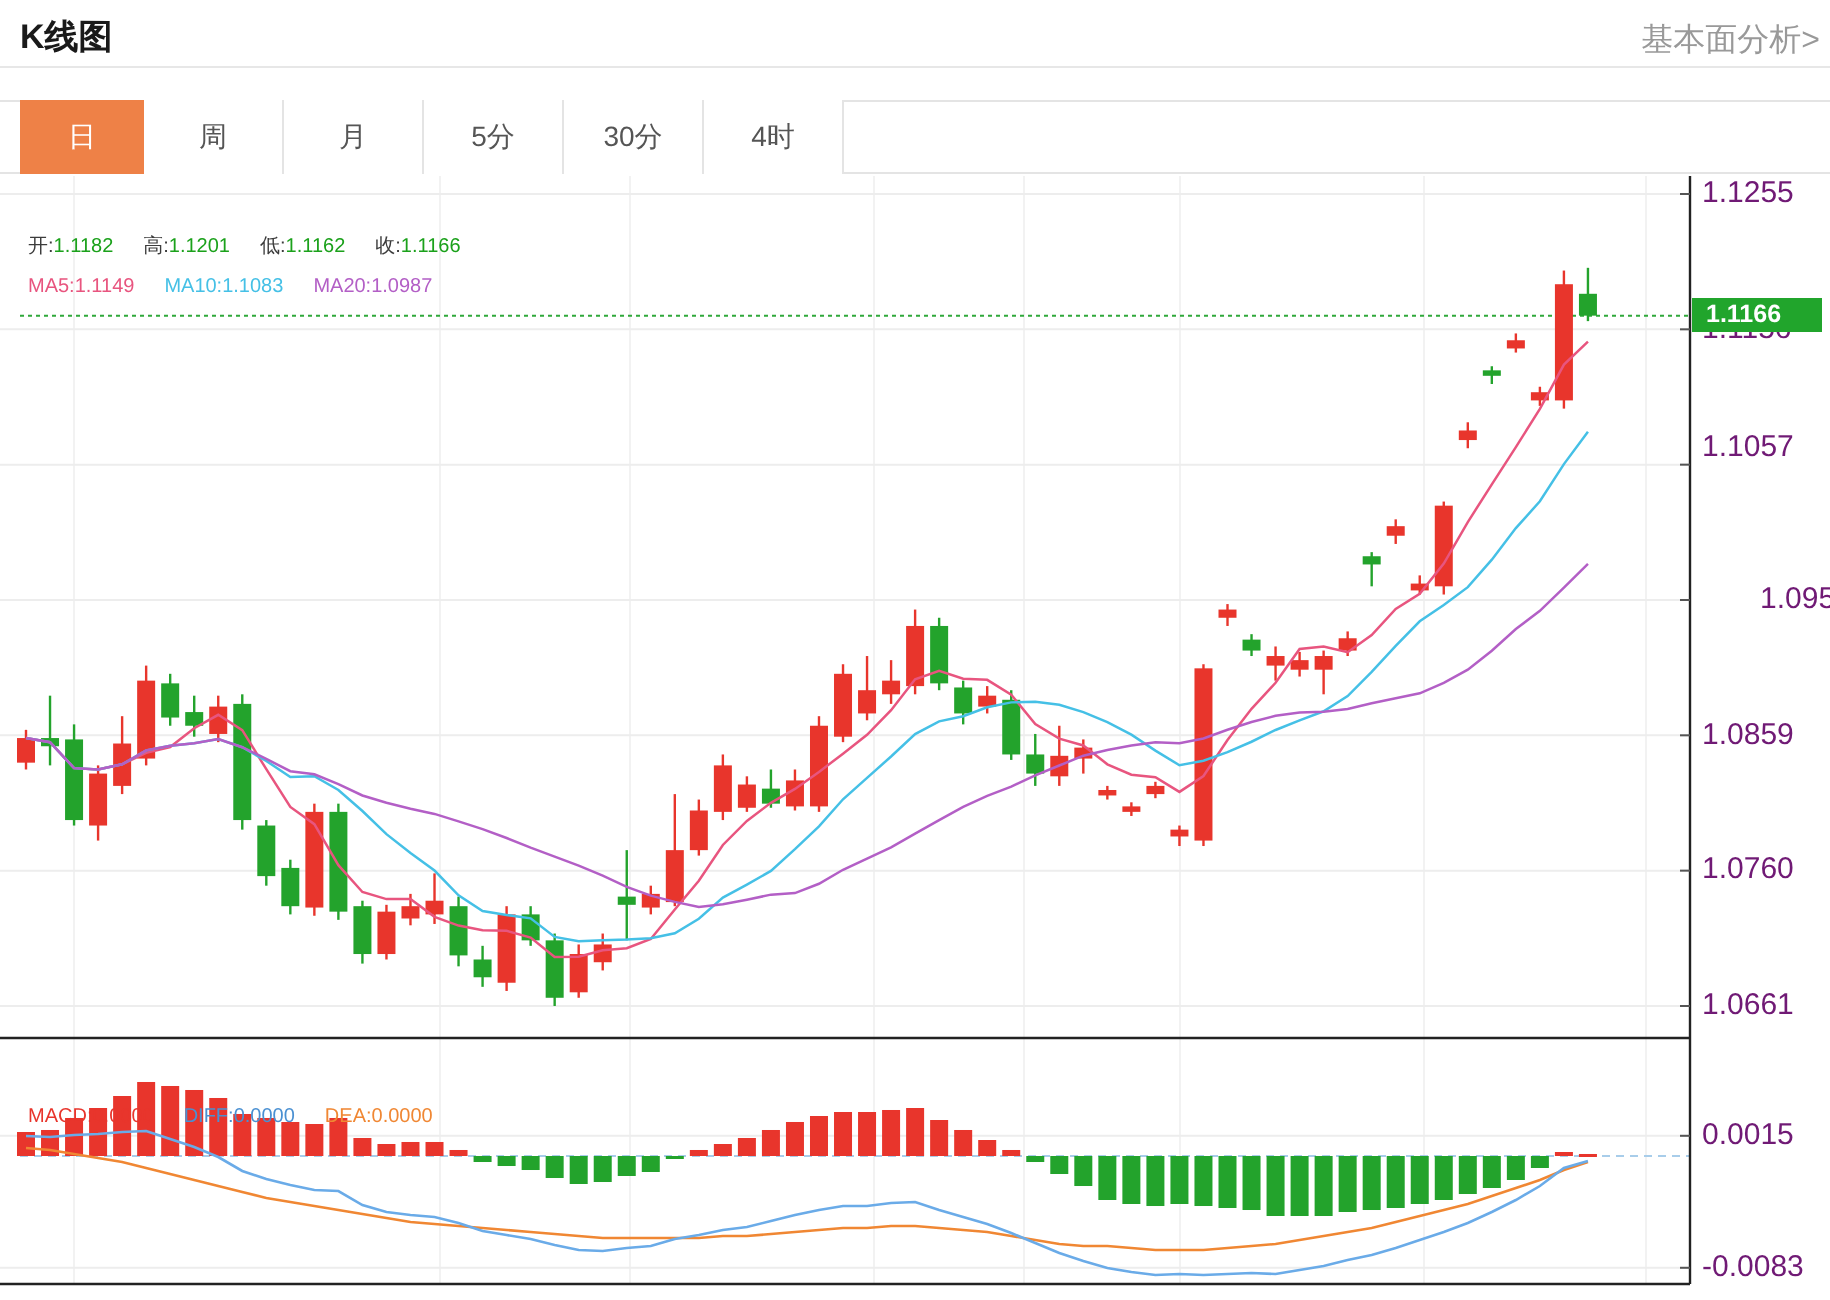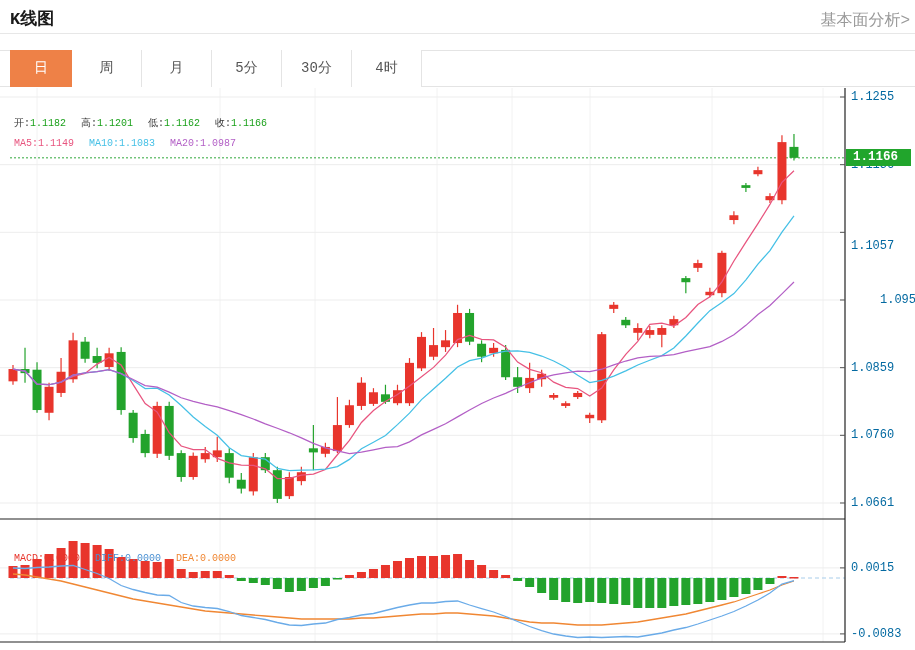--- a/index.html
+++ b/index.html
@@ -1,36 +1,36 @@
 <!DOCTYPE html>
 <html><head>
 <meta charset="utf-8">
 <style>
   html,body{margin:0;padding:0;background:#fff;}
   #stage{position:relative;width:915px;height:650px;background:#fff;overflow:hidden;
-         font-family:Liberation Mono, monospace;}
+         font-family:Liberation Sans, sans-serif;}
   .title{position:absolute;left:10px;top:7px;font-size:17px;font-weight:bold;color:#1a1a1a;}
   .hlink{position:absolute;right:5px;top:10px;font-size:16px;color:#999;text-decoration:none;cursor:pointer;}
   .hr-top{position:absolute;left:0;top:33px;width:915px;height:0;border-bottom:1px solid #e7e7e7;}
   #tabbar{position:absolute;left:10px;top:50px;height:37px;display:flex;}
   .tabbar-borders{position:absolute;left:0;top:50px;width:915px;height:37px;
                   border-top:1px solid #e4e4e4;border-bottom:1px solid #e4e4e4;box-sizing:border-box;}
   .tab{height:37px;line-height:37px;text-align:center;font-size:14px;color:#555;
        border-right:1px solid #e4e4e4;cursor:pointer;background:#fff;box-sizing:border-box;}
   .tab:first-child{border-left:1px solid #e4e4e4;}
   .tab.active{background:#ee8147;color:#fff;border-color:#ee8147;}
   #chart{position:absolute;left:0;top:0;}
   .legend{position:absolute;font-size:10px;white-space:nowrap;margin-top:20px;}
   #ohlc-legend{left:14px;top:96px;}
   #ma-legend{left:14px;top:118px;}
   #macd-legend{left:14px;top:533px;}
   .lg-item{margin-right:15px;}
   .lg-label{color:#3c3c3c;}
   #axis-labels{position:absolute;left:851px;top:0;width:64px;height:650px;z-index:1;}
-  .tick-label{position:absolute;left:0;font-size:12px;color:#0369a1;height:16px;line-height:16px;}
+  .tick-label{position:absolute;left:0;font-size:15px;color:#701a75;height:16px;line-height:16px;}
   .cur-box{position:absolute;left:846px;width:65px;height:17px;line-height:17px;z-index:5;
            color:#fff;font-size:12.5px;font-weight:600;padding-left:7px;box-sizing:border-box;}
 </style>
 </head>
 <body>
 
 <div id="stage">
   <div class="title">K线图</div>
   <a class="hlink">基本面分析&gt;</a>
   <div class="hr-top"></div>
@@ -288,21 +288,21 @@
         <line x1="840" y1="633.8922558922559" x2="845" y2="633.8922558922559" stroke="#555"></line>
       </g>
     </svg>
 
   <div id="ohlc-legend" class="legend"><span class="lg-item"><span class="lg-label">开:</span><span style="color: rgb(27, 161, 27);">1.1182</span></span><span class="lg-item"><span class="lg-label">高:</span><span style="color: rgb(27, 161, 27);">1.1201</span></span><span class="lg-item"><span class="lg-label">低:</span><span style="color: rgb(27, 161, 27);">1.1162</span></span><span class="lg-item"><span class="lg-label">收:</span><span style="color: rgb(27, 161, 27);">1.1166</span></span></div>
   <div id="ma-legend" class="legend"><span class="lg-item"><span class="lg-label" style="color: rgb(232, 85, 127);">MA5:</span><span style="color: rgb(232, 85, 127);">1.1149</span></span><span class="lg-item"><span class="lg-label" style="color: rgb(69, 192, 230);">MA10:</span><span style="color: rgb(69, 192, 230);">1.1083</span></span><span class="lg-item"><span class="lg-label" style="color: rgb(179, 95, 198);">MA20:</span><span style="color: rgb(179, 95, 198);">1.0987</span></span></div>
   <div id="macd-legend" class="legend"><span class="lg-item"><span class="lg-label" style="color: rgb(232, 53, 44);">MACD:</span><span style="color: rgb(232, 53, 44);">0.0000</span></span><span class="lg-item"><span class="lg-label" style="color: rgb(74, 144, 210);">DIFF:</span><span style="color: rgb(74, 144, 210);">0.0000</span></span><span class="lg-item"><span class="lg-label" style="color: rgb(240, 135, 51);">DEA:</span><span style="color: rgb(240, 135, 51);">0.0000</span></span></div>
   <div id="axis-labels">
       <div class="tick-label" style="top: 89px;">1.1255</div>
       <div class="tick-label" style="top: 156.665px;">1.1156</div>
-      <div class="tick-label" style="top: 238px;">1.1057</div>
+      <div class="tick-label" style="top: 216px;">1.1057</div>
       <div class="tick-label" style="top: 291.994px; margin-left: 29px;">1.0958</div>
       <div class="tick-label" style="top: 359.658px;">1.0859</div>
       <div class="tick-label" style="top: 427.323px;">1.0760</div>
       <div class="tick-label" style="top: 494.987px;">1.0661</div>
       <div class="tick-label" style="top: 559.899px;">0.0015</div>
       <div class="tick-label" style="top: 625.892px;">-0.0083</div>
     </div>
   <div class="cur-box" id="cur-box" style="top: 149.33px; background: rgb(33, 165, 44);">
     <span>1.1166</span>
   </div>

